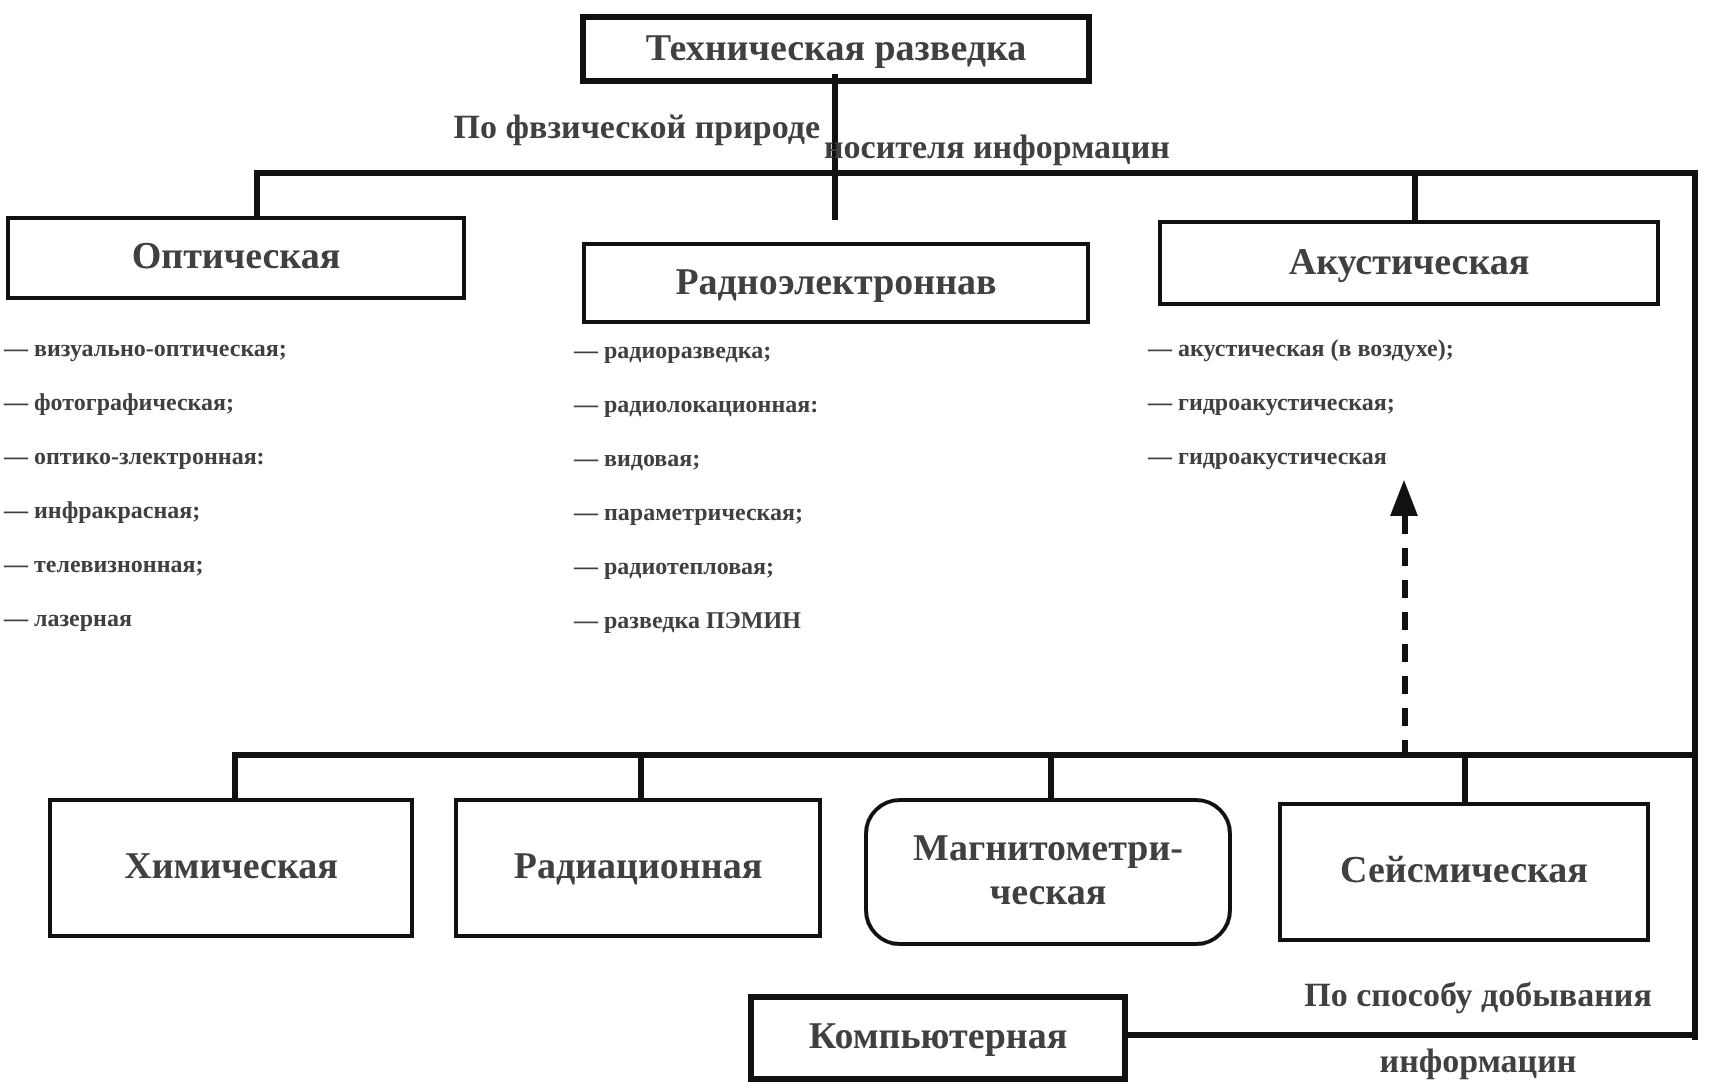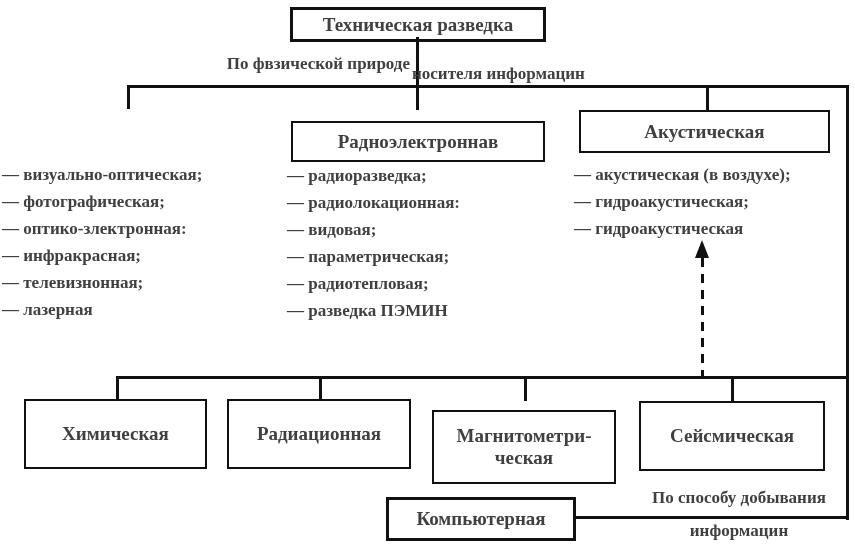--- a/index.html
+++ b/index.html
@@ -10,21 +10,21 @@
   }
   .box{
     position:absolute;border:2px solid #111;background:#fff;
     display:flex;align-items:center;justify-content:center;
     font-weight:bold;font-size:19px;text-align:center;
     white-space:pre-line;line-height:1.15;
   }
   .box.thick{border-width:3px;}
   .hline,.vline{position:absolute;background:#111;}
   .lbl{position:absolute;font-weight:bold;font-size:17px;white-space:nowrap;}
-  .list{position:absolute;font-weight:bold;font-size:17px;line-height:27px;}
+  .list{position:absolute;font-weight:bold;font-size:12px;line-height:27px;}
   .list .item{white-space:nowrap;}
   .list .item.sub{}
   .dash-arrow-line{
     position:absolute;width:3px;
     background:repeating-linear-gradient(to bottom,#111 0 9px,transparent 9px 16px);
   }
   .arrow-head{
     position:absolute;width:0;height:0;
     border-left:7px solid transparent;border-right:7px solid transparent;
     border-bottom:18px solid #111;
@@ -43,20 +43,21 @@
   <div class="lbl" style="left:412px;top:54px;margin-top:10px;">носителя информацин</div>
 
   <div class="hline" style="left:127px;top:85px;width:722px;height:3px;"></div>
 
   <div class="vline" style="left:127px;top:85px;width:3px;height:24px;"></div>
   <div class="vline" style="left:416px;top:85px;width:3px;height:25px;"></div>
   <div class="vline" style="left:706px;top:85px;width:3px;height:26px;"></div>
 
   <div class="vline" style="left:846px;top:85px;width:3px;height:435px;"></div>
 
+  <div class="box" style="left:3px;top:108px;width:226px;height:38px;">Оптическая</div>
   <div class="box" style="left:291px;top:121px;width:250px;height:37px;">Радноэлектроннав</div>
   <div class="box" style="left:579px;top:110px;width:247px;height:39px;">Акустическая</div>
 
   <div class="list" style="left:2px;top:161px;">
     <div class="item">— визуально-оптическая;</div>
     <div class="item">— фотографическая;</div>
     <div class="item">— оптико-злектронная:</div>
     <div class="item sub">— инфракрасная;</div>
     <div class="item sub">— телевизнонная;</div>
     <div class="item sub">— лазерная</div>
@@ -82,23 +83,23 @@
 
   <div class="hline" style="left:116px;top:376px;width:733px;height:3px;"></div>
 
   <div class="vline" style="left:116px;top:376px;width:3px;height:25px;"></div>
   <div class="vline" style="left:319px;top:376px;width:3px;height:25px;"></div>
   <div class="vline" style="left:524px;top:376px;width:3px;height:25px;"></div>
   <div class="vline" style="left:731px;top:376px;width:3px;height:27px;"></div>
 
   <div class="box" style="left:24px;top:399px;width:179px;height:66px;">Химическая</div>
   <div class="box" style="left:227px;top:399px;width:180px;height:66px;">Радиационная</div>
-  <div class="box" style="left:432px;top:410px;width:180px;height:70px;">Магнитометри-
+  <div class="box" style="left:432px;top:399px;width:180px;height:70px;border-radius:18px;">Магнитометри-
 ческая</div>
   <div class="box" style="left:639px;top:401px;width:182px;height:66px;">Сейсмическая</div>
 
   <div class="hline" style="left:562px;top:516px;width:287px;height:3px;"></div>
-  <div class="box thick" style="left:374px;top:497px;width:184px;height:38px;margin-left:12px;">Компьютерная</div>
+  <div class="box thick" style="left:374px;top:497px;width:184px;height:38px;">Компьютерная</div>
 
   <div class="lbl" style="left:628px;top:488px;width:222px;text-align:center;">По способу добывания</div>
   <div class="lbl" style="left:628px;top:521px;width:222px;text-align:center;">информацин</div>
 
 </div>
 
 </body></html>

